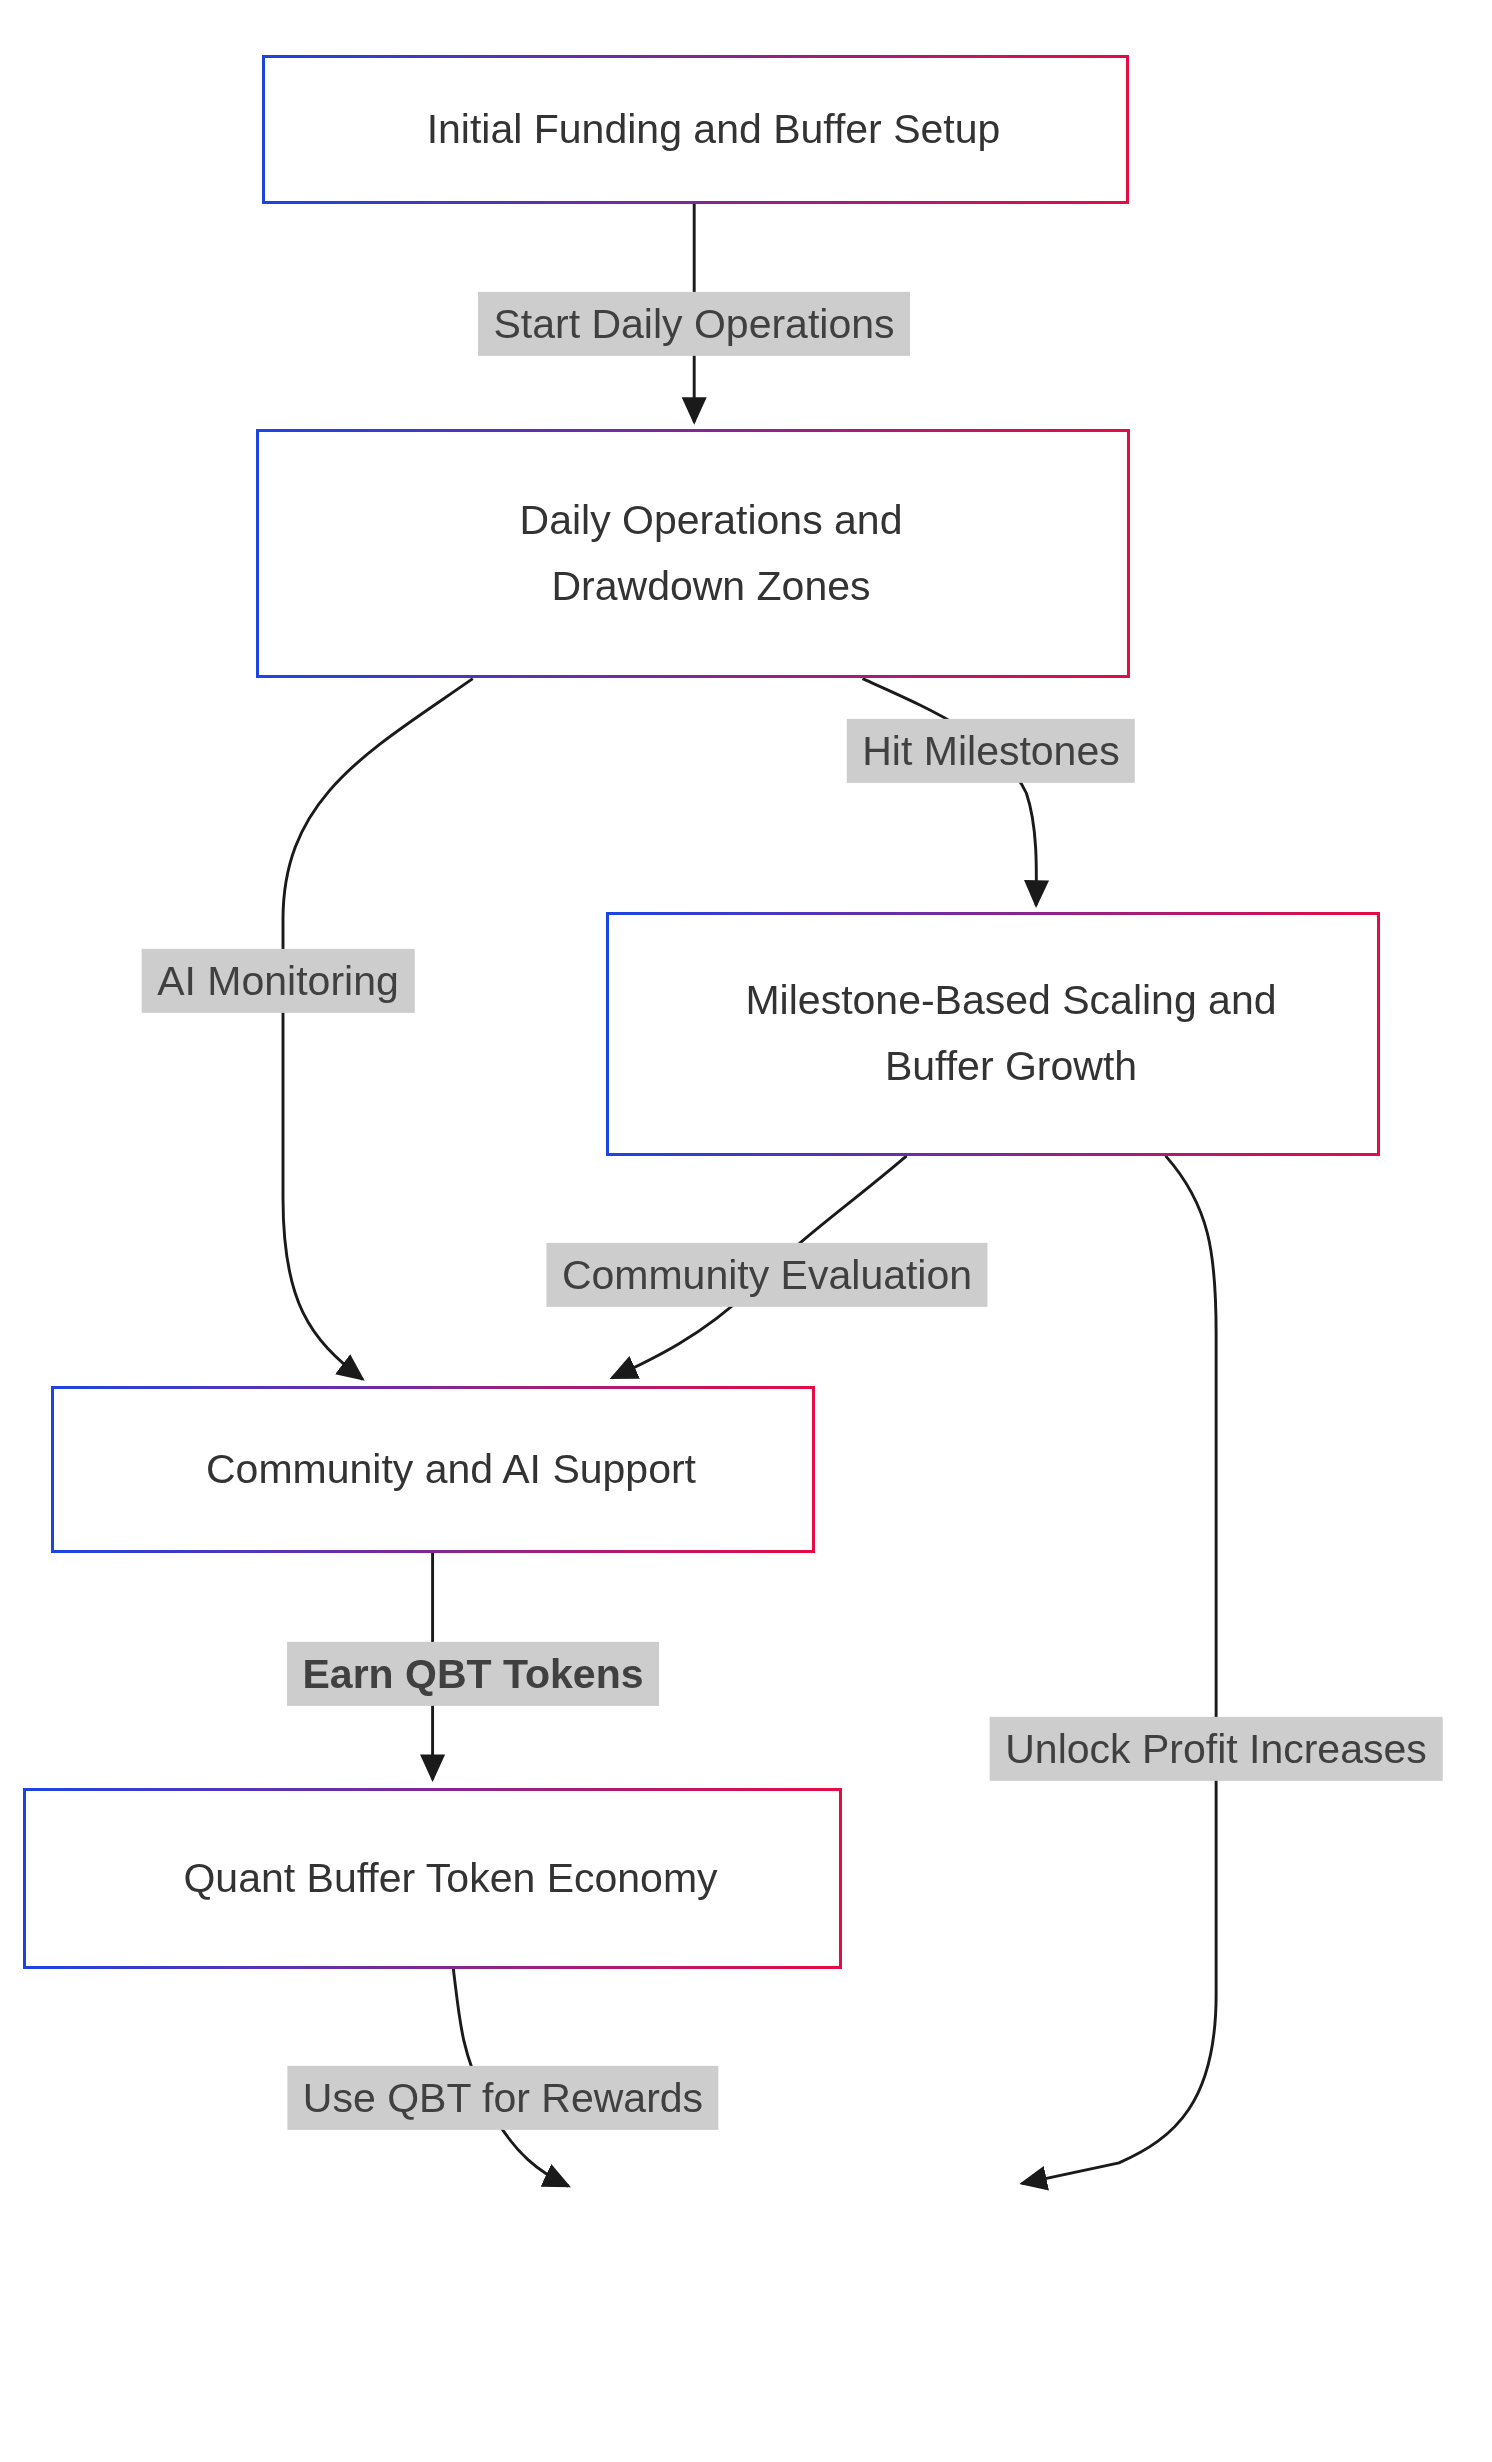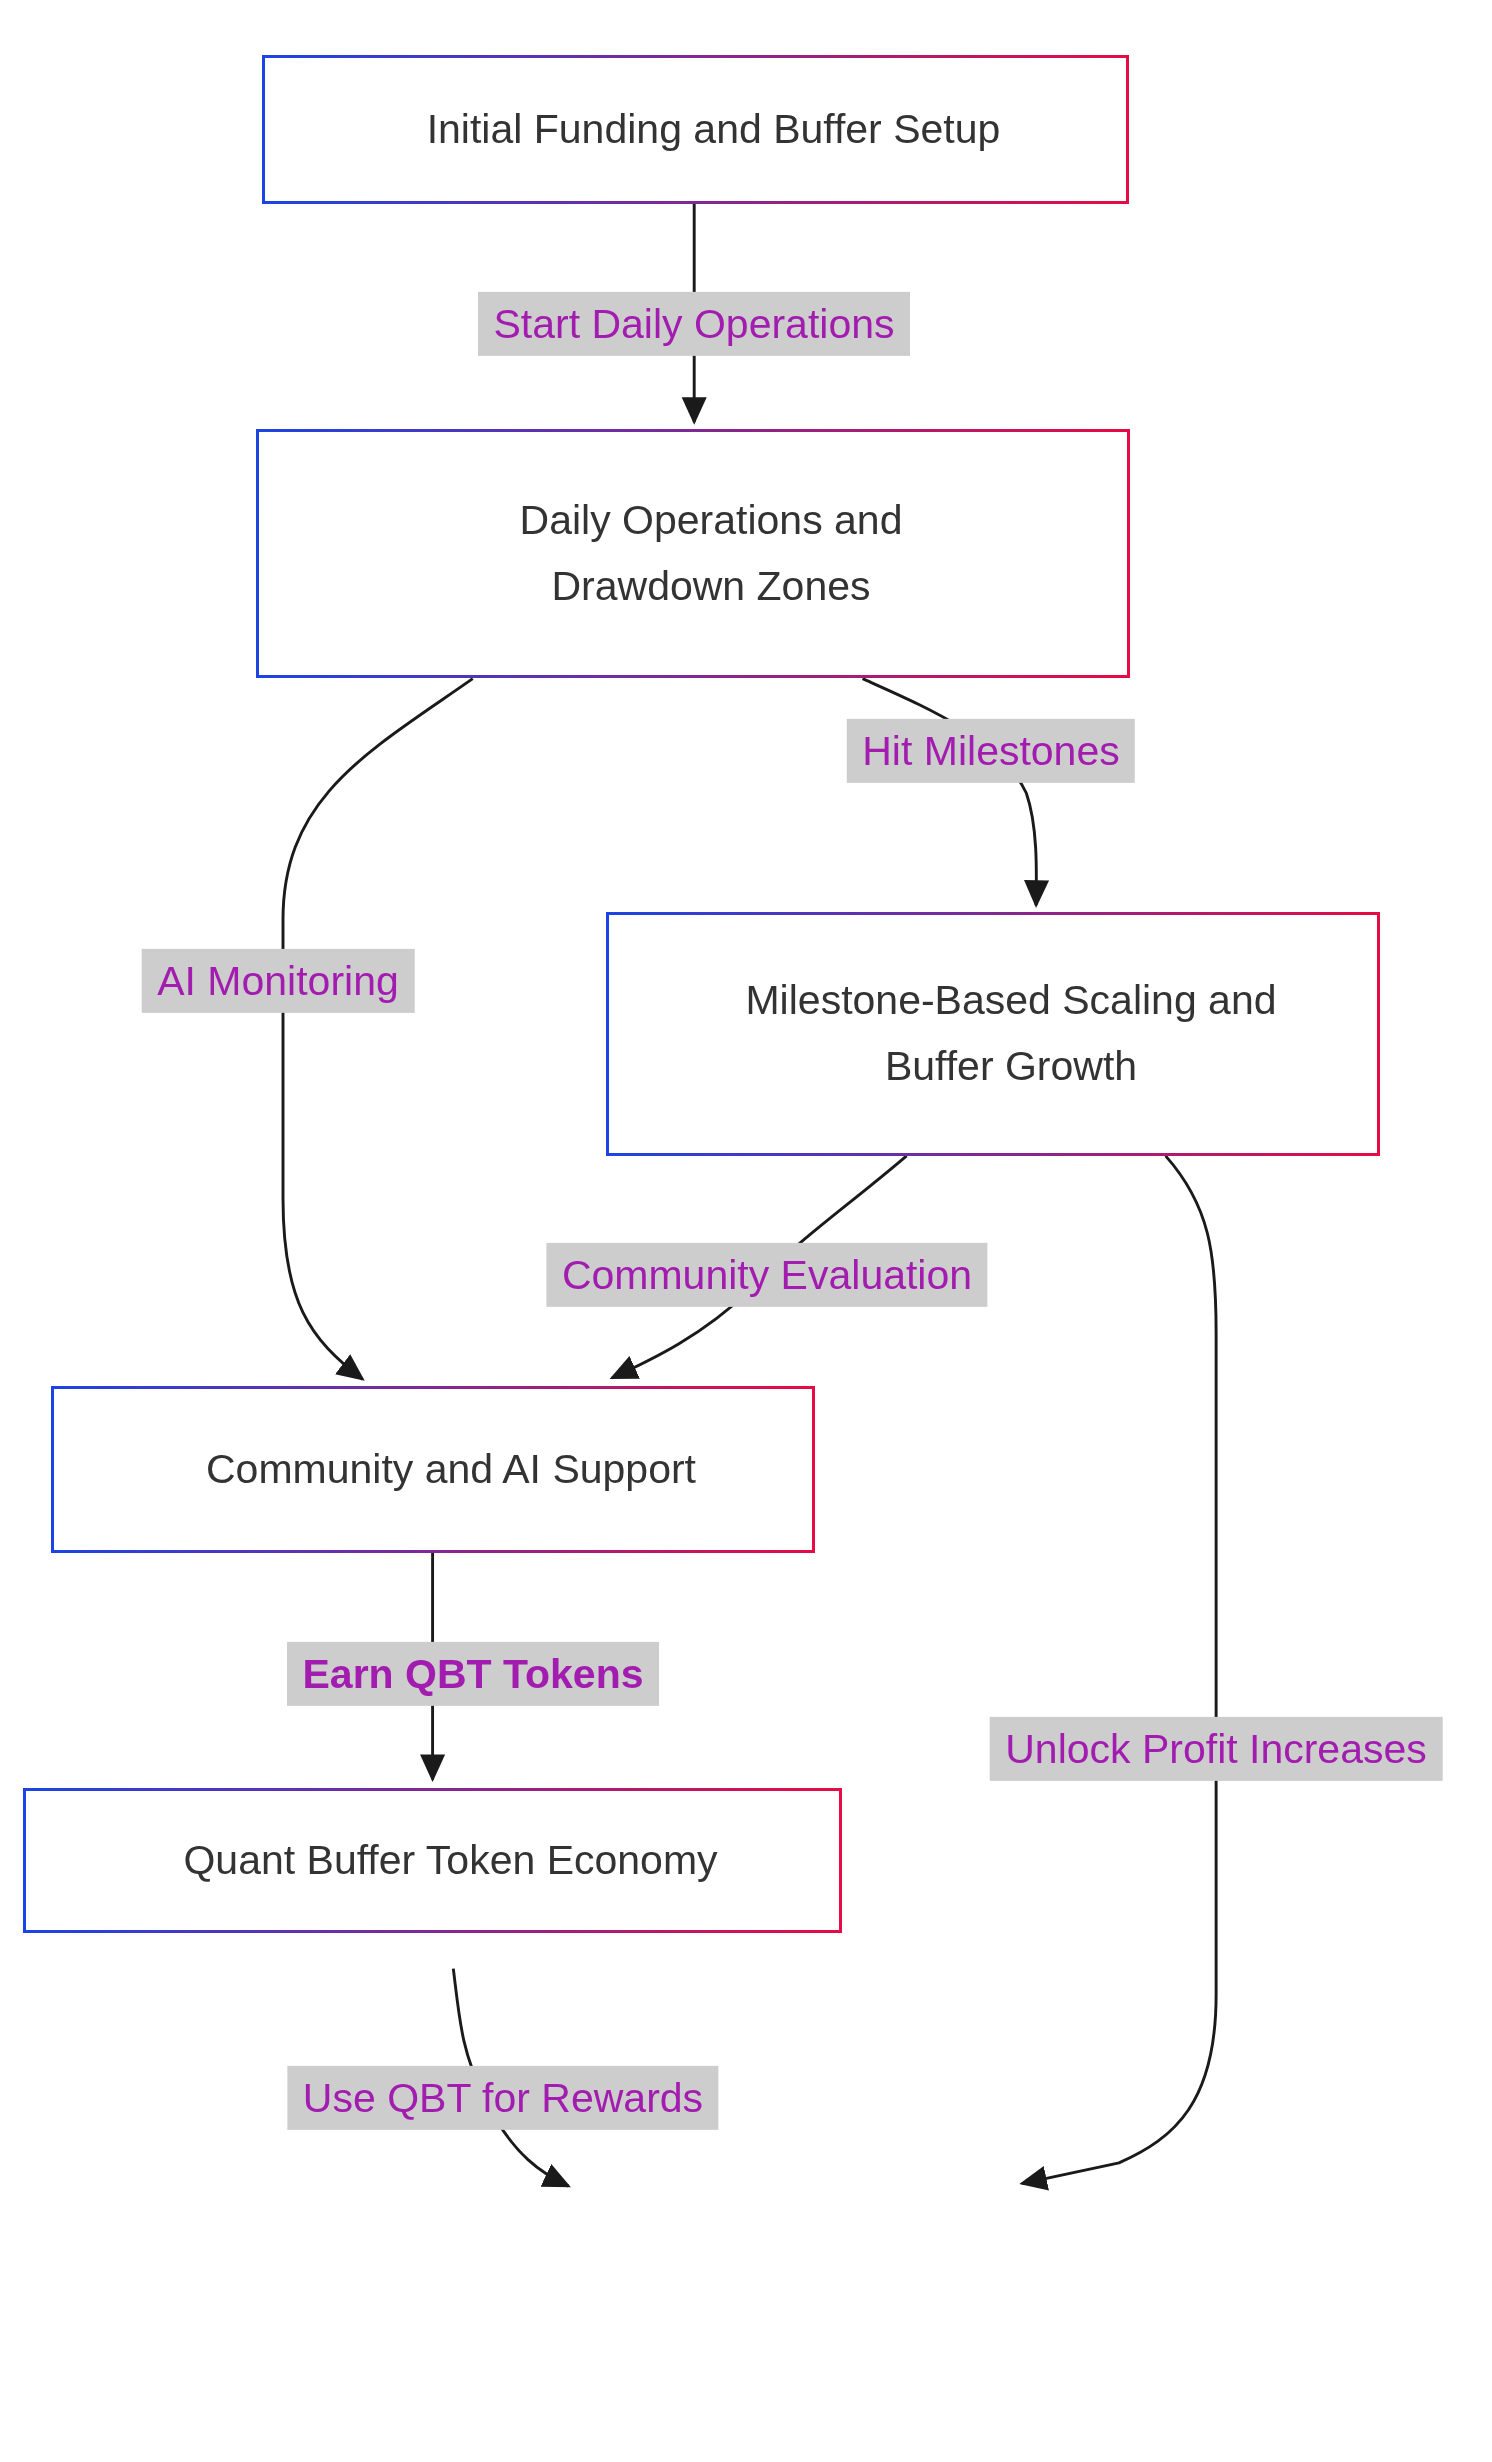--- a/index.html
+++ b/index.html
@@ -37,21 +37,21 @@
     font-size: 41px;
     line-height: 1.6;
     white-space: pre-line;
     padding-left: 36px;
   }
   .edge-label {
     position: absolute;
     z-index: 2;
     transform: translate(-50%, -50%);
     background: #cdcdcd;
-    color: #a21caf;
+    color: #404040;
     font-size: 41px;
     line-height: 1.25;
     padding: 6.5px 15.5px;
     white-space: nowrap;
     text-align: center;
   }
 </style>
 </head>
 <body>
 
@@ -77,21 +77,21 @@
   <div class="node" style="left:262px; top:55px; width:867px; height:149px;">Initial Funding and Buffer Setup</div>
 
   <div class="node" style="left:256px; top:429px; width:874px; height:249px;">Daily Operations and
 Drawdown Zones</div>
 
   <div class="node" style="left:606px; top:912px; width:774px; height:244px;">Milestone-Based Scaling and
 Buffer Growth</div>
 
   <div class="node" style="left:51px; top:1386px; width:764px; height:167px;">Community and AI Support</div>
 
-  <div class="node" style="left:23px; top:1788px; width:819px; height:145px;">Quant Buffer Token Economy</div>
+  <div class="node" style="left:23px; top:1788px; width:819px; height:181px;">Quant Buffer Token Economy</div>
 
 
   <div class="edge-label" style="left:694px; top:324px;">Start Daily Operations</div>
 
   <div class="edge-label" style="left:991px; top:751px;">Hit Milestones</div>
 
   <div class="edge-label" style="left:278px; top:981px;">AI Monitoring</div>
 
   <div class="edge-label" style="left:767px; top:1275px;">Community Evaluation</div>
 

